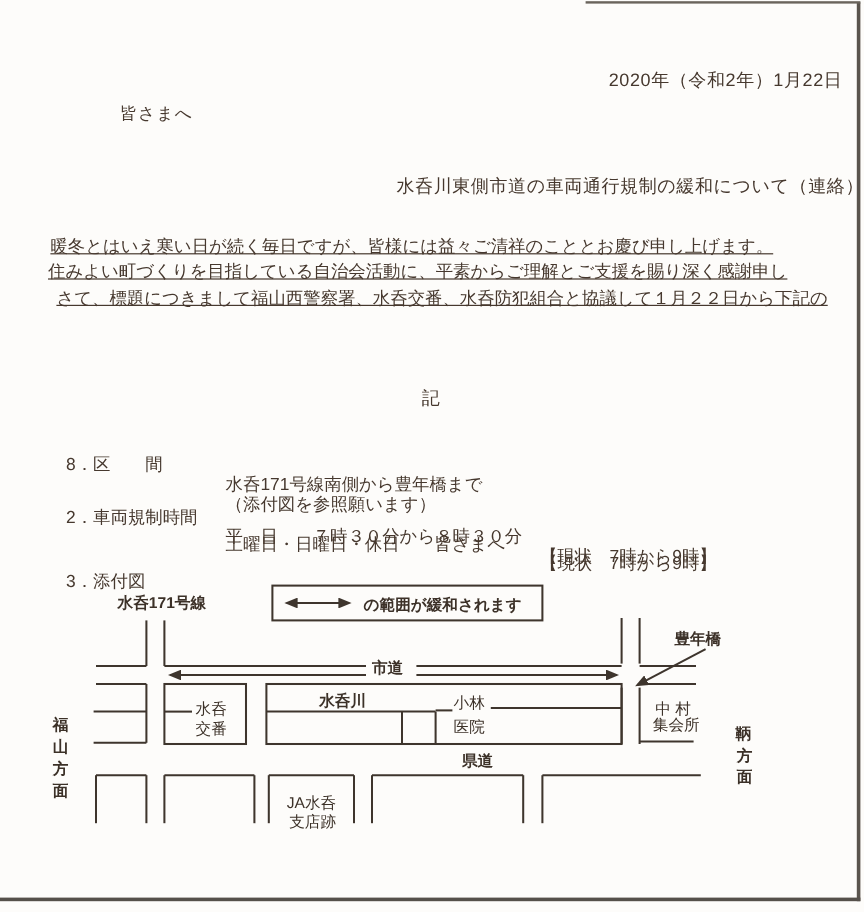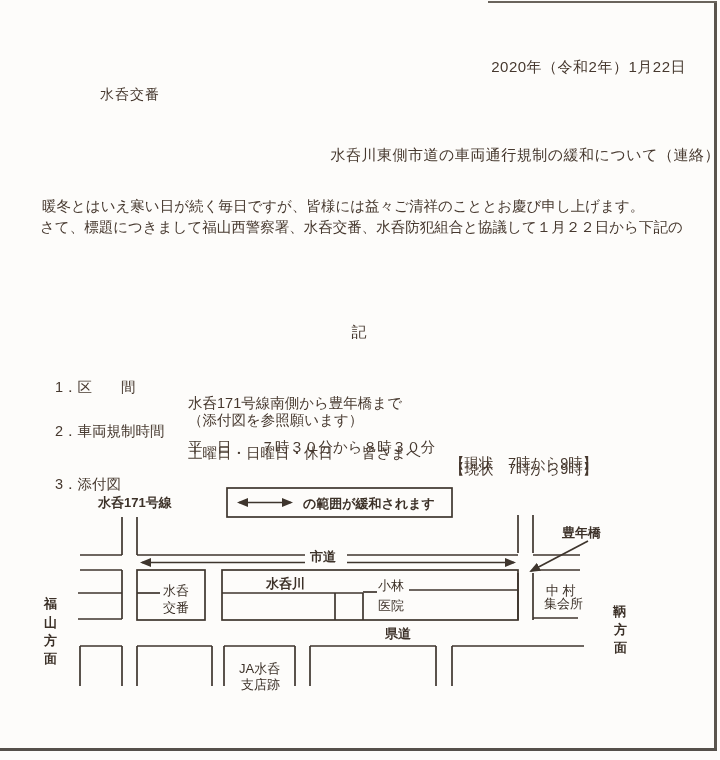--- a/index.html
+++ b/index.html
@@ -3,25 +3,25 @@
 <meta charset="utf-8">
 <style>
   html,body{margin:0;padding:0;}
   body{
     width:720px;height:760px;position:relative;overflow:hidden;
     background:#fdfcfa;
     font-family:"Liberation Sans",sans-serif;
     color:#46382e;
   }
   .abs{position:absolute;}
-  .date{top:58px;right:34px;font-size:15px;letter-spacing:.5px;}
+  .date{top:58px;right:18px;font-size:15px;letter-spacing:.5px;}
   .salutation{top:86px;left:100px;font-size:14px;letter-spacing:1px;}
   .title{top:146px;left:0;width:720px;text-align:right;font-size:15px;letter-spacing:.5px;font-weight:500;}
   .body-text{top:196px;left:28px;width:664px;font-size:14.5px;}
-  .body-text .bl{height:21.3px;line-height:21.3px;white-space:pre;}
+  .body-text .bl{height:21.3px;line-height:21.3px;white-space:pre;text-decoration:underline;}
   .body-text .bl:nth-child(1){padding-left:14px;}
   .body-text .bl:nth-child(2){padding-left:12px;}
   .body-text .bl:nth-child(3){padding-left:19px;}
   .body-text .bl:nth-child(4){padding-left:17px;}
   .record{top:323px;left:0;width:720px;text-align:center;font-size:15px;letter-spacing:2px;}
   .row{position:absolute;left:0;width:720px;height:18px;font-size:14.5px;white-space:pre;}
   .row .c-label{position:absolute;left:55px;}
   .row .c-value{position:absolute;left:188px;}
   .row .c-note{position:absolute;left:450px;}
   .r0{top:362px;} .r1{top:395px;} .r2{top:406px;} .r3{top:428px;} .r4{top:459px;}
@@ -31,32 +31,33 @@
   .bold{font-weight:bold;}
   
   .border-right{top:2px;right:3px;width:3px;height:749px;background:#5a544d;}
   .border-bottom{left:0;top:748px;width:717px;height:3px;background:#55504a;}
   .border-topright{top:1px;left:488px;width:229px;height:2px;background:#6a645c;}
 </style>
 </head>
 <body>
 
 <div class="abs date">2020年（令和2年）1月22日</div>
-<div class="abs salutation">水呑交番</div>
+<div class="abs salutation">皆さまへ</div>
 <div class="abs title">水呑川東側市道の車両通行規制の緩和について（連絡）</div>
 
 <div class="abs body-text">
   <div class="bl">暖冬とはいえ寒い日が続く毎日ですが、皆様には益々ご清祥のこととお慶び申し上げます。</div>
+  <div class="bl">住みよい町づくりを目指している自治会活動に、平素からご理解とご支援を賜り深く感謝申し</div>
   <div class="bl">さて、標題につきまして福山西警察署、水呑交番、水呑防犯組合と協議して１月２２日から下記の</div>
 </div>
 
 <div class="abs record">記</div>
 
 <div class="row r0">
-  <span class="c-label">1．区　　間</span>
+  <span class="c-label">8．区　　間</span>
   <span class="c-value">水呑171号線南側から豊年橋まで</span>
 </div>
 <div class="row r1">
   <span class="c-value">（添付図を参照願います）</span>
 </div>
 <div class="row r2">
   <span class="c-label">2．車両規制時間</span>
   <span class="c-value">平　日　　７時３０分から８時３０分</span>
   <span class="c-note">【現状　7時から9時】</span>
 </div>

